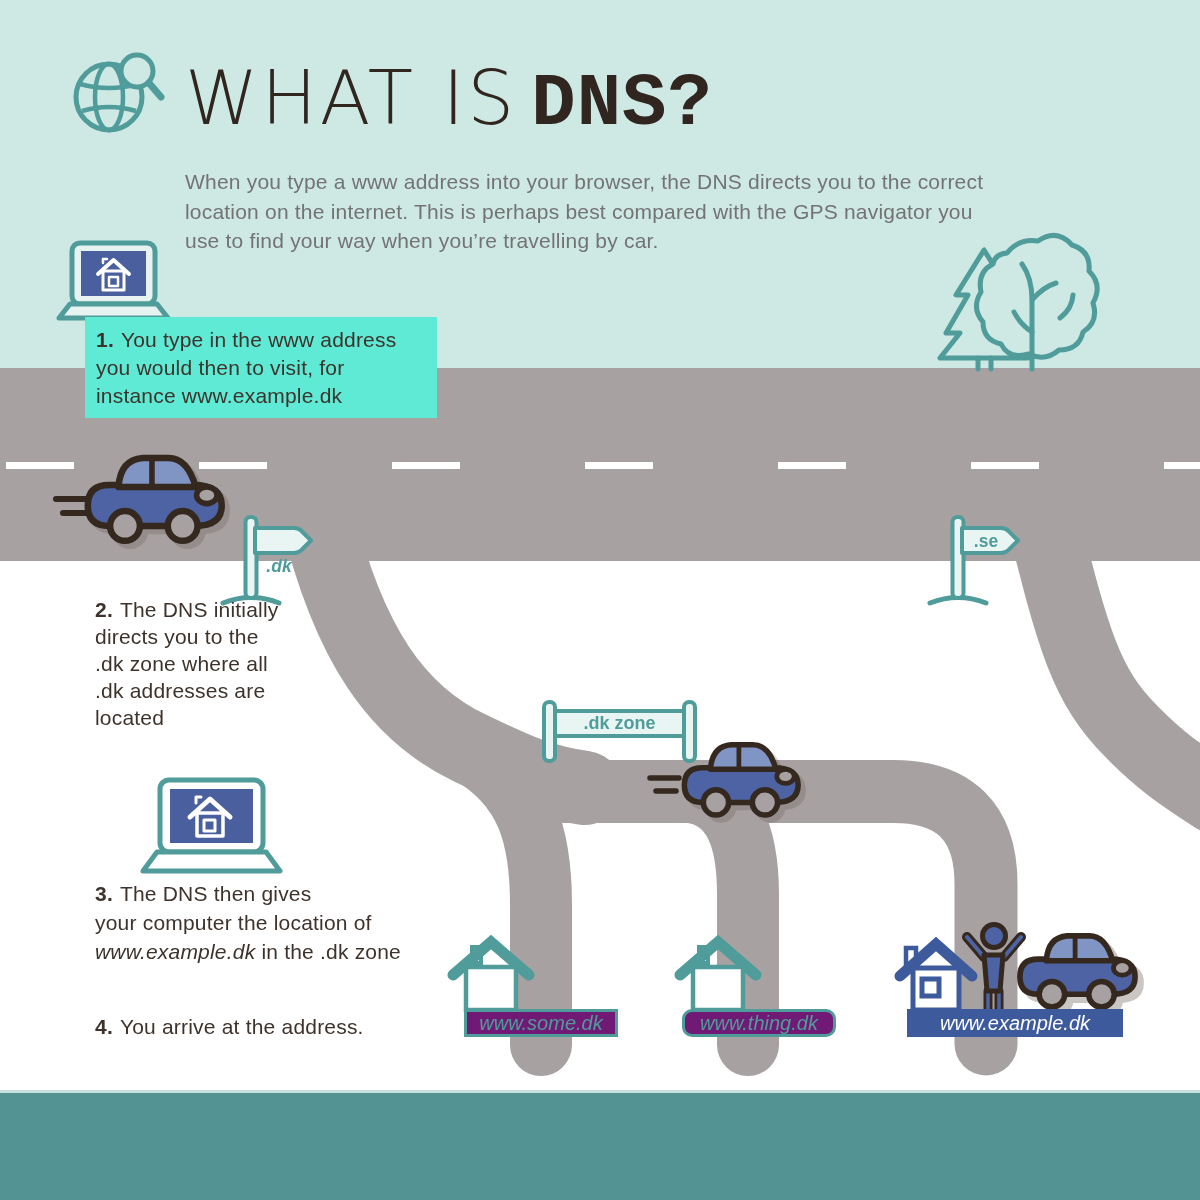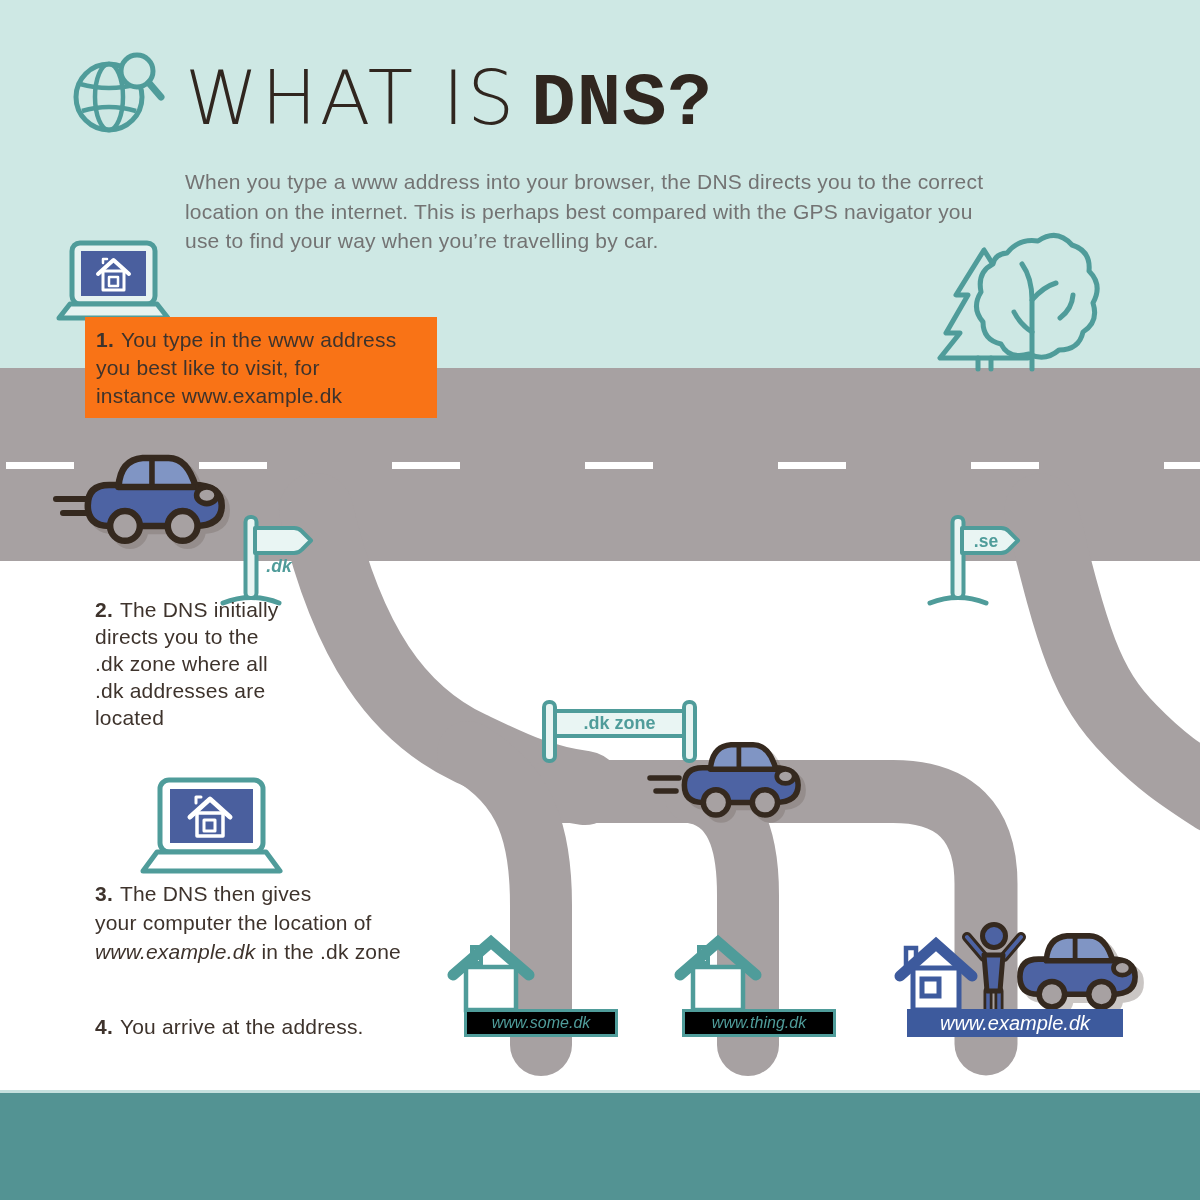--- a/index.html
+++ b/index.html
@@ -19,36 +19,36 @@
   #title-block{left:185px;top:55px;white-space:nowrap;color:#30261f;}
   #title-thin{font-family:"DejaVu Sans","Liberation Sans",sans-serif;
     font-weight:200;font-size:74px;letter-spacing:3px;}
   #title-bold{font-family:Liberation Mono, monospace;
     font-weight:800;font-size:74px;letter-spacing:1px;margin-left:14px;}
   #intro-text{left:185px;top:167px;width:920px;font-size:21px;line-height:29.5px;
     color:#737373;letter-spacing:0.2px;}
 
   .step{color:#3e332c;font-size:21px;letter-spacing:0.2px;}
   .step b{font-weight:700;margin-right:7px;}
-  #step-1-box{left:85px;top:317px;width:352px;height:101px;background:#f97316;
+  #step-1-box{left:85px;top:317px;width:352px;height:101px;background:#5eead4;
     box-sizing:border-box;padding:9px 0 0 11px;line-height:28px;}
   #step-2-text{left:95px;top:596px;width:240px;line-height:27px;}
   #step-3-text{left:95px;top:879px;width:370px;line-height:29px;}
   #step-4-text{left:95px;top:1013px;width:370px;line-height:27px;}
   .it{font-style:italic;}
 
   .sign-label{color:#4f9c9a;font-weight:700;text-align:center;}
   #dk-sign-label{left:252px;top:554px;width:54px;height:24px;font-size:17.5px;line-height:24px;font-style:italic;}
   #se-sign-label{left:959px;top:529px;width:54px;height:24px;font-size:17.5px;line-height:24px;}
   #zone-gate-label{left:549px;top:711px;width:141px;height:25px;font-size:18px;line-height:25px;}
 
-  .dest-label{height:28px;border:3px solid #4f9c9a;background:#000000;color:#4f9c9a;
-    font-style:italic;font-size:16px;text-align:center;line-height:22px;box-sizing:border-box;}
+  .dest-label{height:28px;border:3px solid #4f9c9a;background:#701a75;color:#4f9c9a;
+    font-style:italic;font-size:20px;text-align:center;line-height:22px;box-sizing:border-box;}
   #dest-some{left:464px;top:1009px;width:154px;}
-  #dest-thing{left:682px;top:1009px;width:154px;}
+  #dest-thing{left:682px;top:1009px;width:154px;border-radius:10px;}
   #dest-example{left:907px;top:1009px;width:216px;border:none;background:#3d5a9d;
     color:#ffffff;line-height:28px;font-size:20px;}
 </style>
 </head>
 <body>
 
 <div id="stage">
 
   <div id="mint-band" class="abs"></div>
   <div id="footer-bar" class="abs"></div>
@@ -187,21 +187,21 @@
   </div>
 
   <div id="intro-text" class="abs">
     <div>When you type a www address into your browser, the DNS directs you to the correct</div>
     <div>location on the internet. This is perhaps best compared with the GPS navigator you</div>
     <div>use to find your way when you’re travelling by car.</div>
   </div>
 
   <div id="step-1-box" class="abs step">
     <b>1.</b><span>You type in the www address</span><br>
-    <span>you best like to visit, for</span><br>
+    <span>you would then to visit, for</span><br>
     <span>instance www.example.dk</span>
   </div>
 
   <div id="step-2-text" class="abs step">
     <b>2.</b><span>The DNS initially</span><br>
     <span>directs you to the</span><br>
     <span>.dk zone where all</span><br>
     <span>.dk addresses are</span><br>
     <span>located</span>
   </div>

